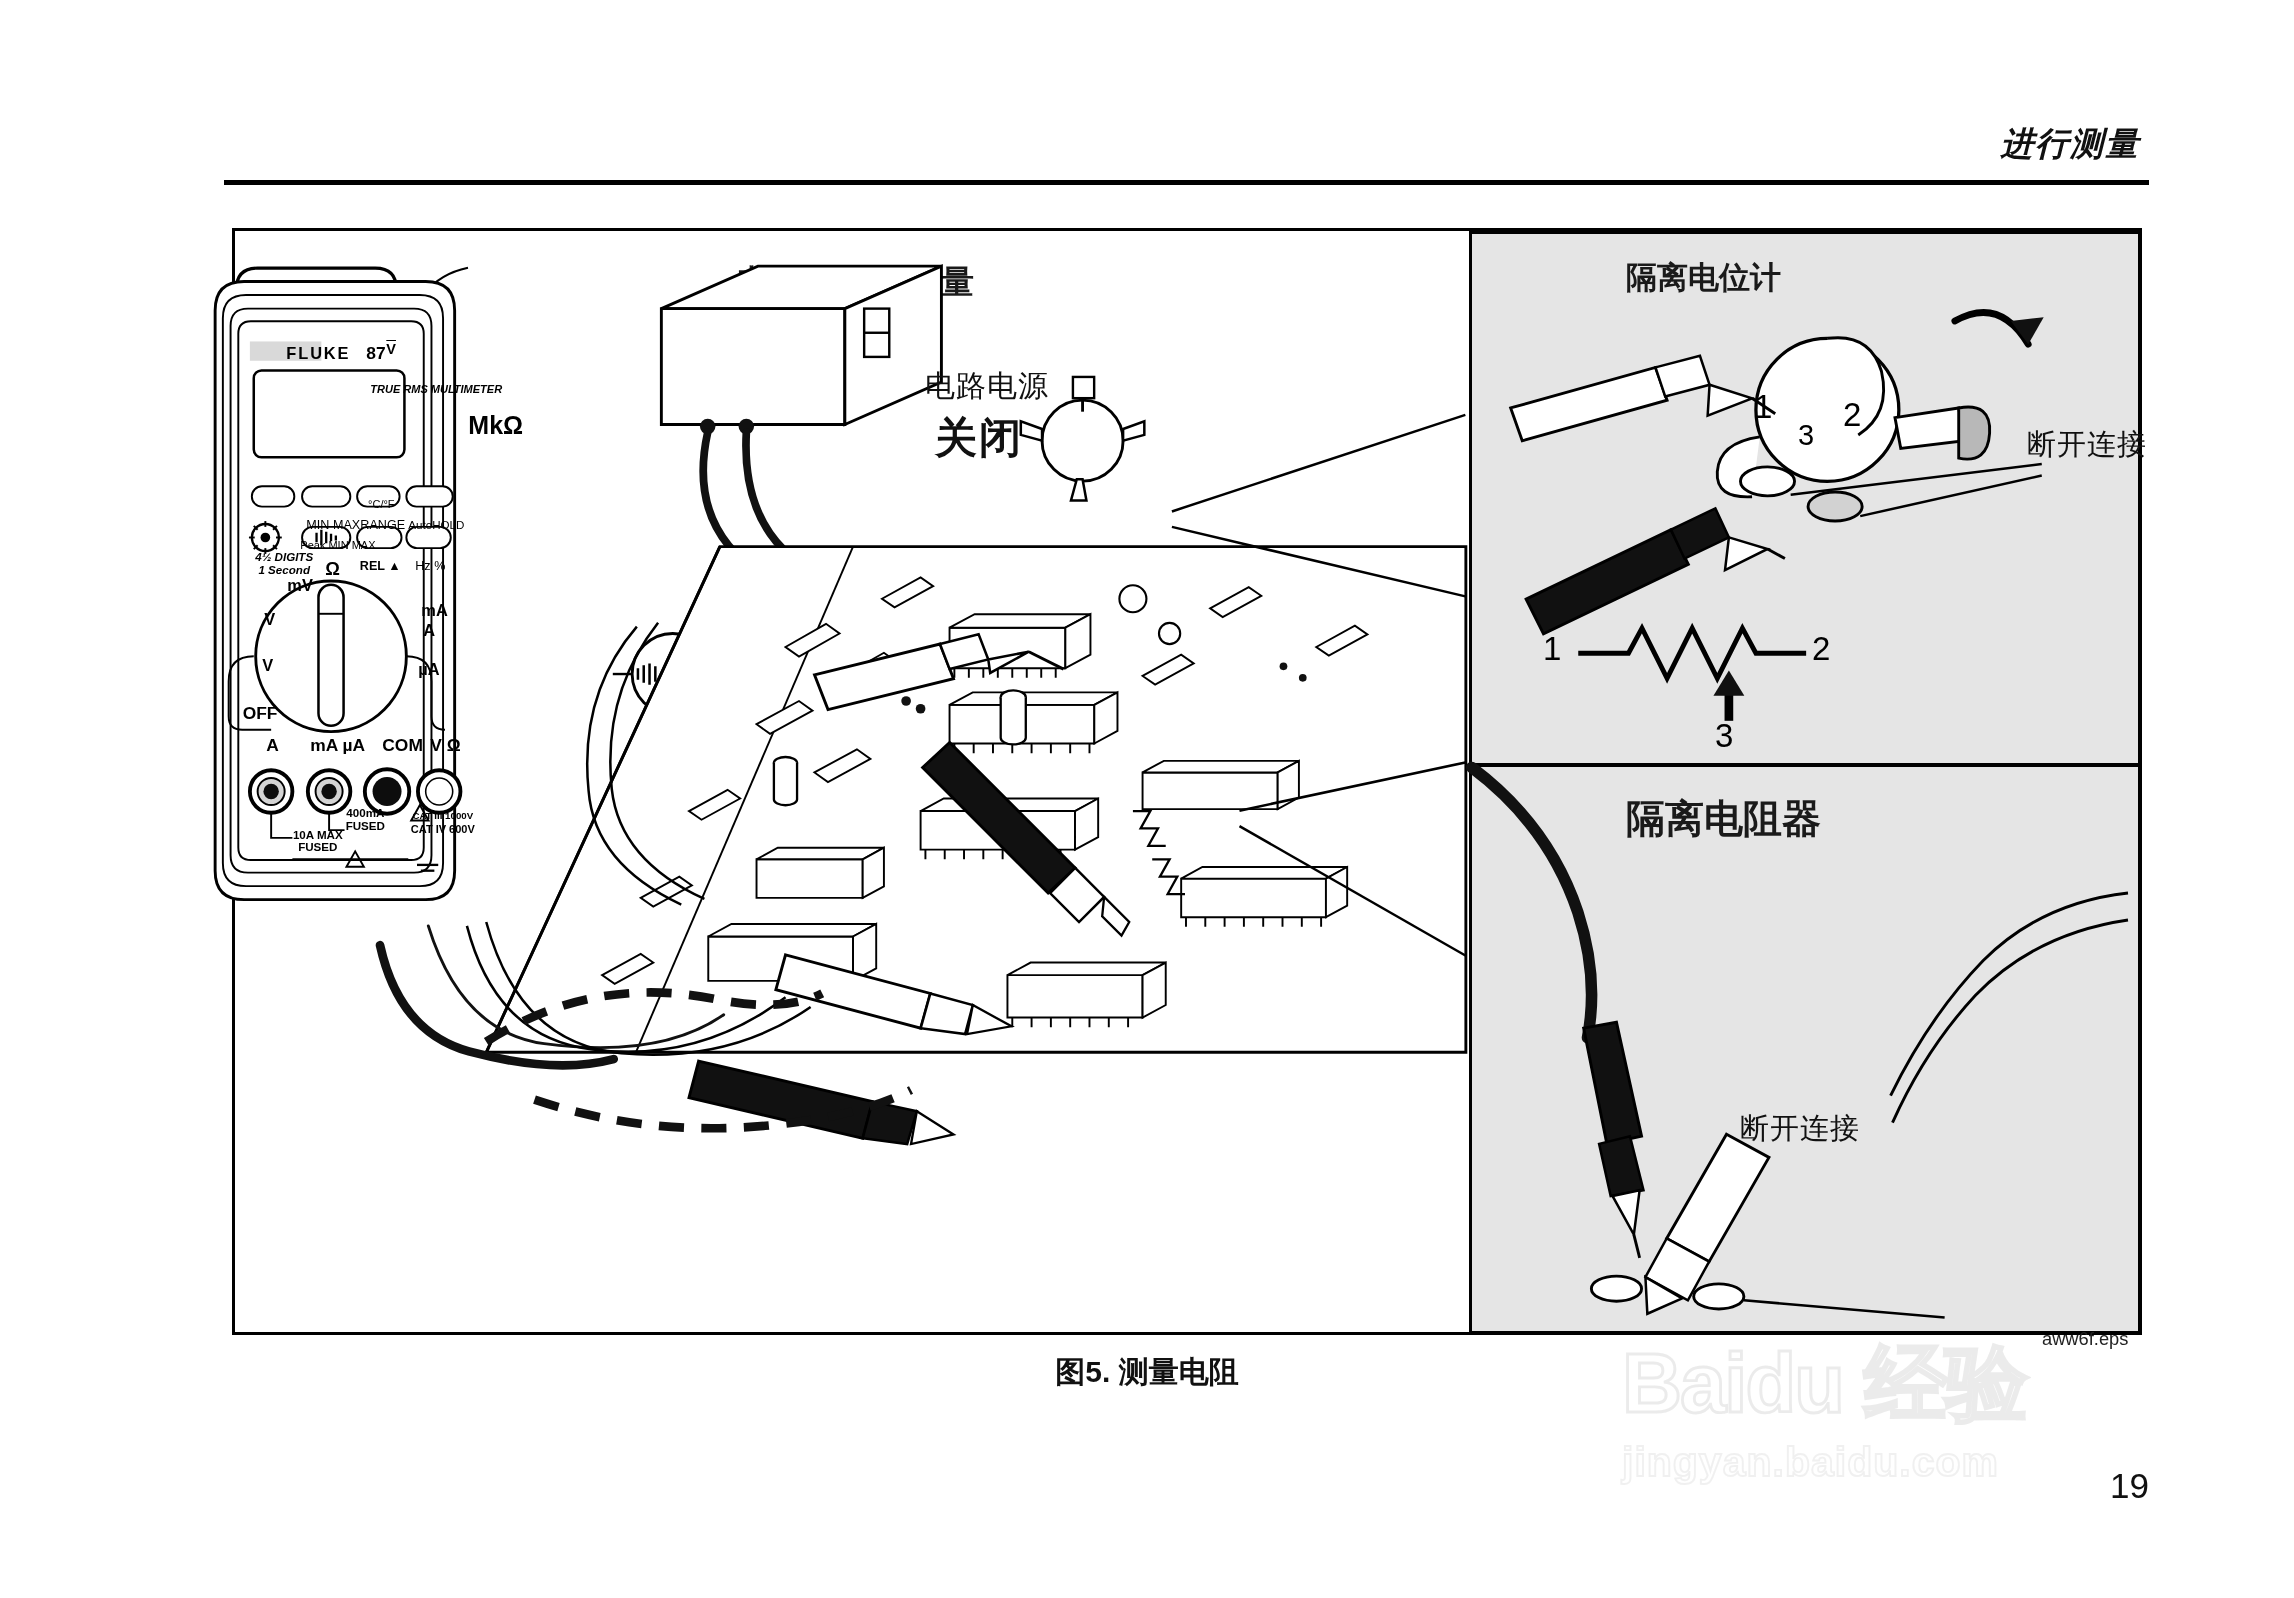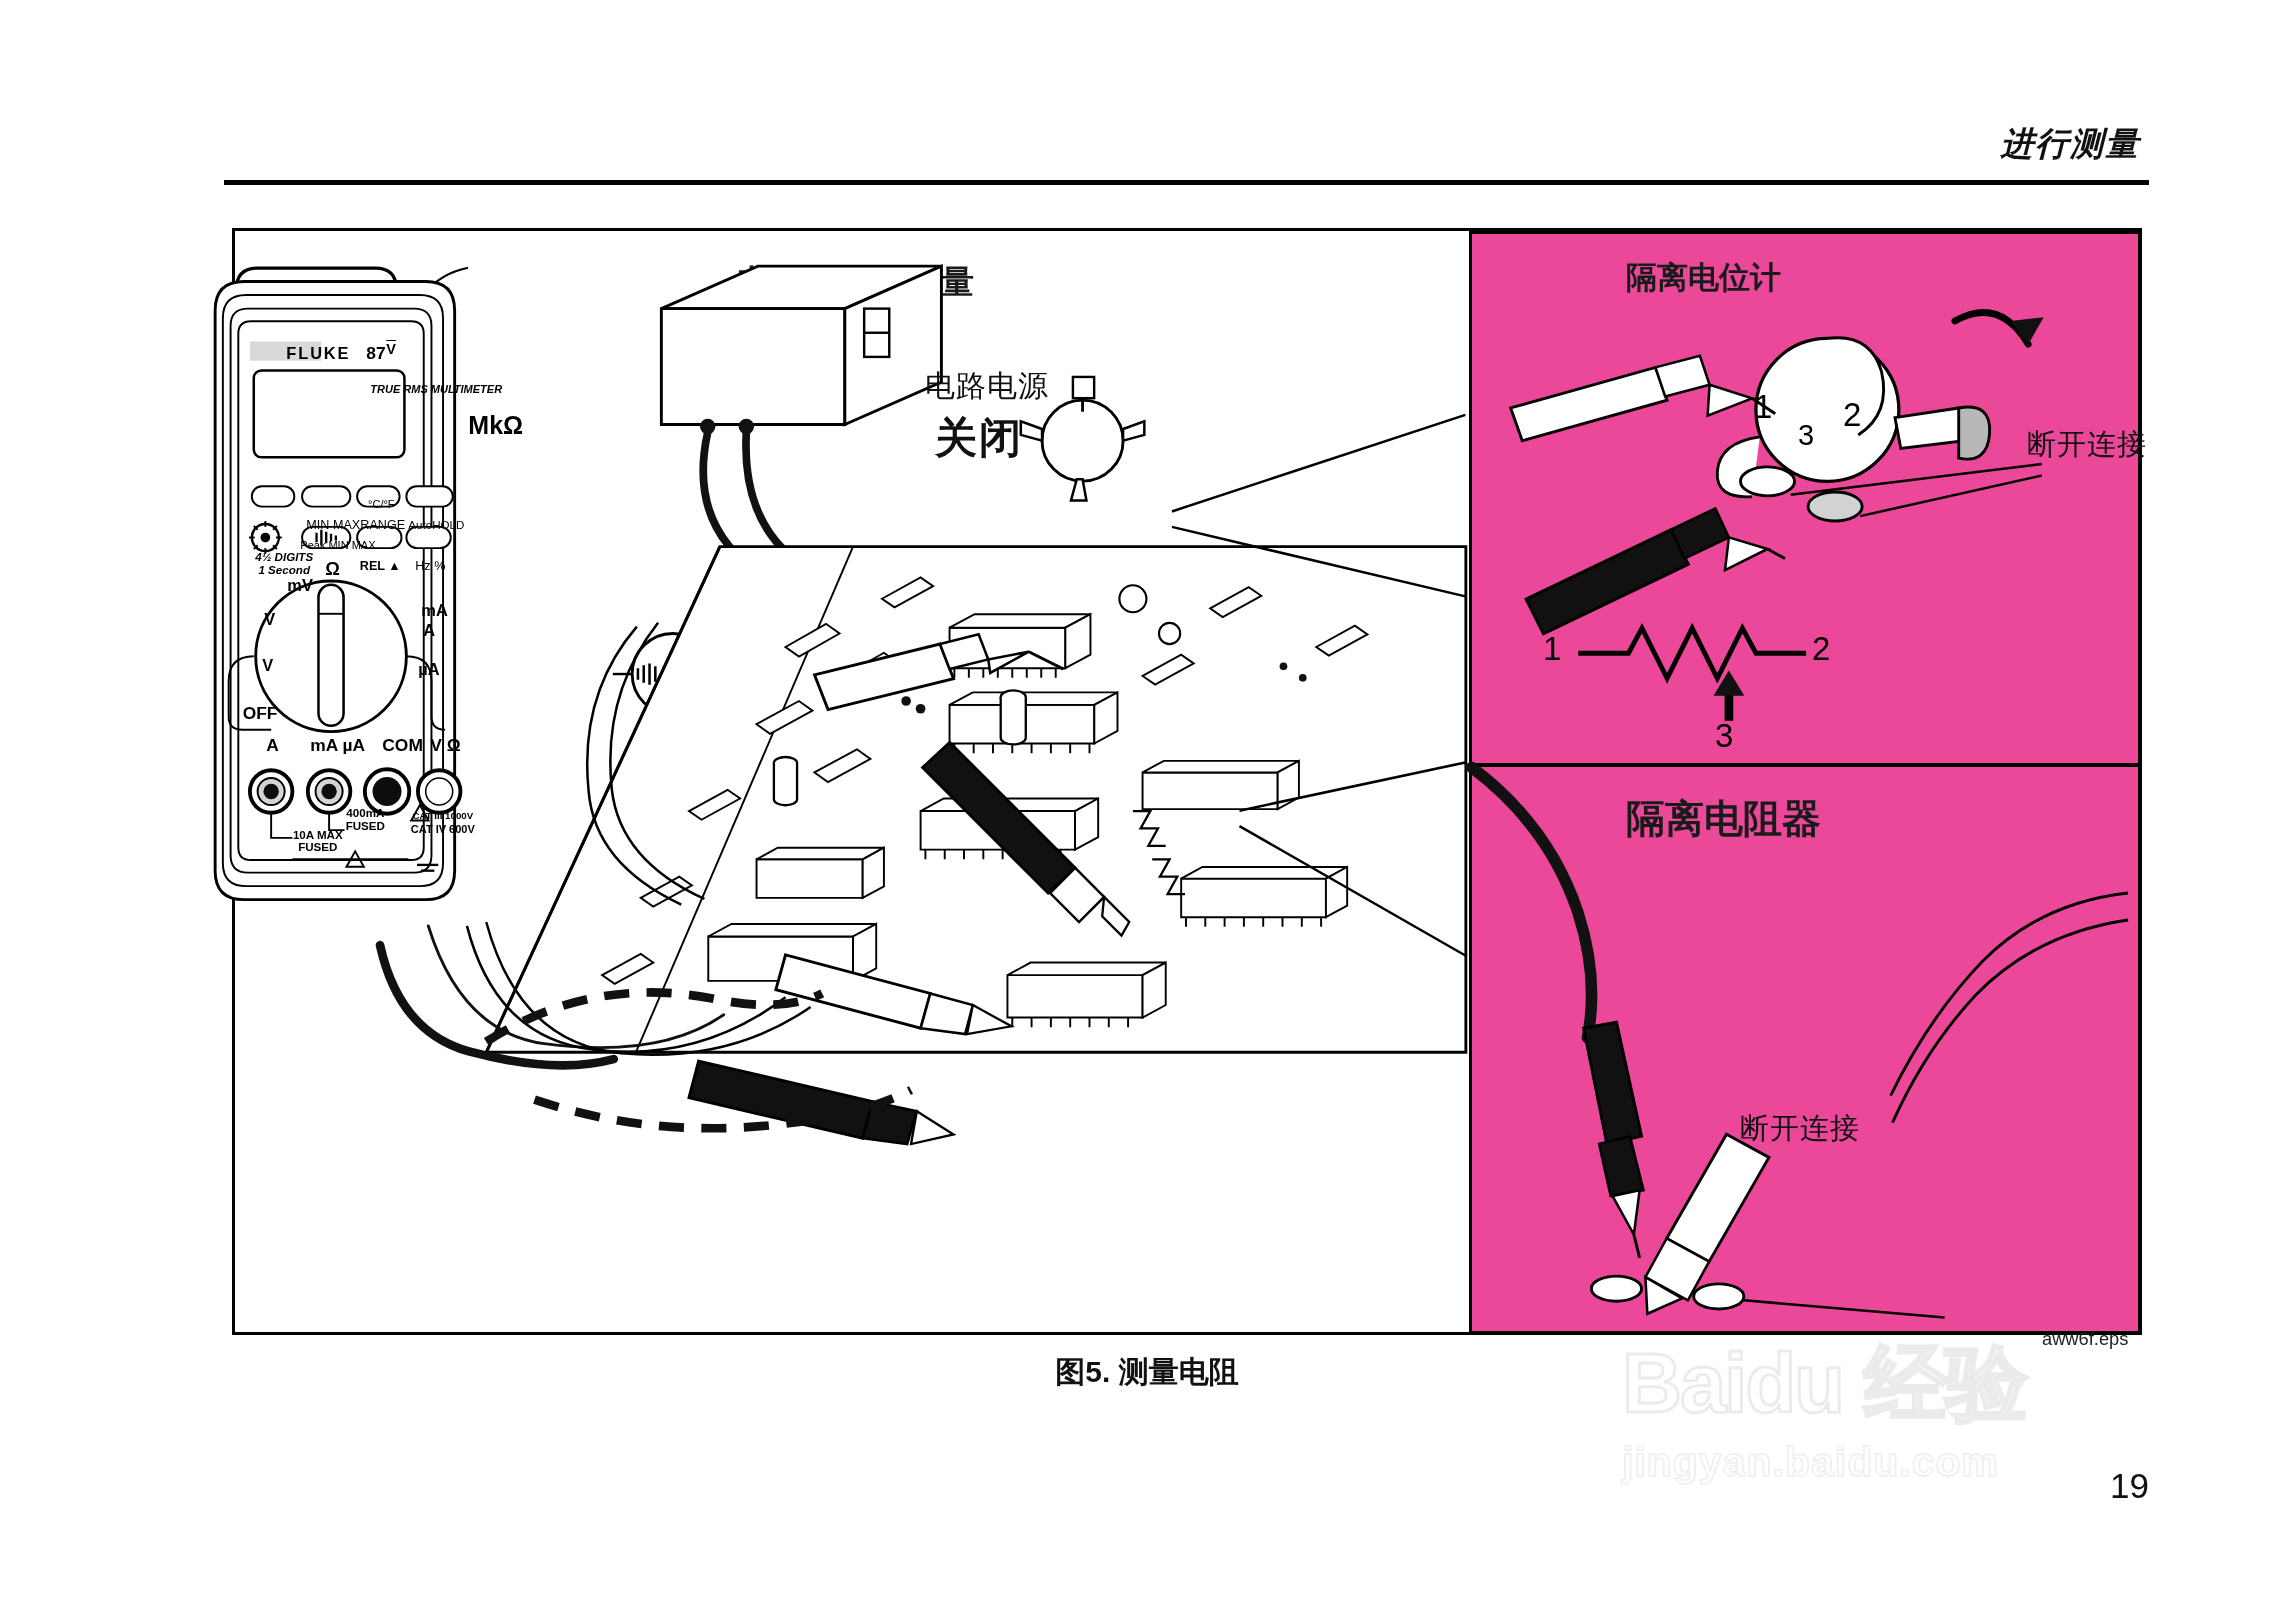--- a/index.html
+++ b/index.html
@@ -33,21 +33,21 @@
 
   
   .wm{position:absolute;left:1622px;top:1342px;width:560px;height:183px;
       pointer-events:none;opacity:.5;}
   .wm-top{font-size:83px;font-weight:bold;color:transparent;
           -webkit-text-stroke:2.9px #d8d8d8;letter-spacing:-1.9px;line-height:1;}
   .wm-bot{margin-top:13.5px;font-size:41px;font-weight:bold;color:transparent;
           -webkit-text-stroke:1.9px #e2e2e2;letter-spacing:1px;}
 
   
-  .panel{position:absolute;border:3.9px solid #000;background:#ec4899;}
+  .panel{position:absolute;border:3.9px solid #000;background:#e5e5e5;}
   .panel-pot{left:1234px;top:0px;width:666px;height:529px;}
   .panel-res{left:1234px;top:533px;width:666px;height:564px;}
 
   
   .dmm{position:absolute;left:-9.7px;top:0;}
   .lcd-txt{position:absolute;font-weight:bold;font-size:25px;padding-left:35px;}
   .btn-txt{position:absolute;font-size:12.6px;white-space:nowrap;text-align:center;margin-top:37px;}
   .dial-txt{position:absolute;font-size:16.4px;font-weight:bold;white-space:nowrap;}
   .term-txt{position:absolute;font-size:17.4px;font-weight:bold;white-space:nowrap;}
   .tiny-txt{position:absolute;font-size:11.6px;line-height:1.15;white-space:nowrap;

